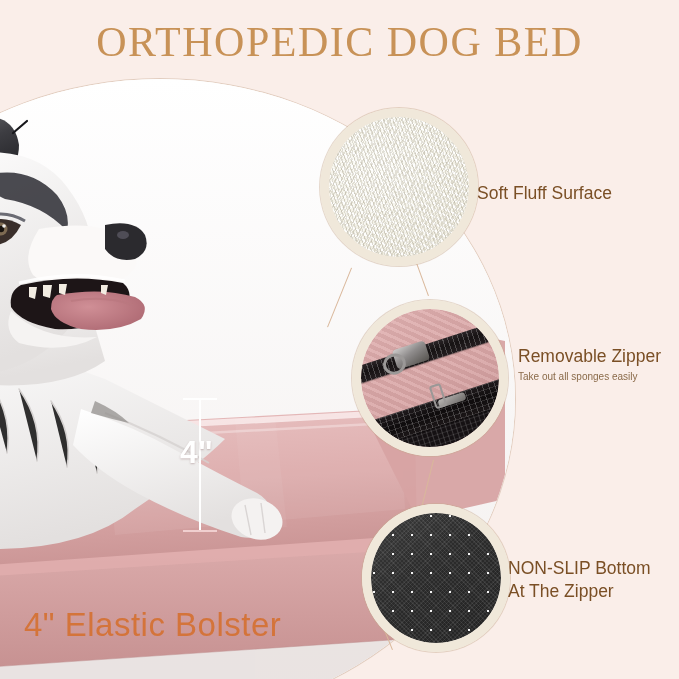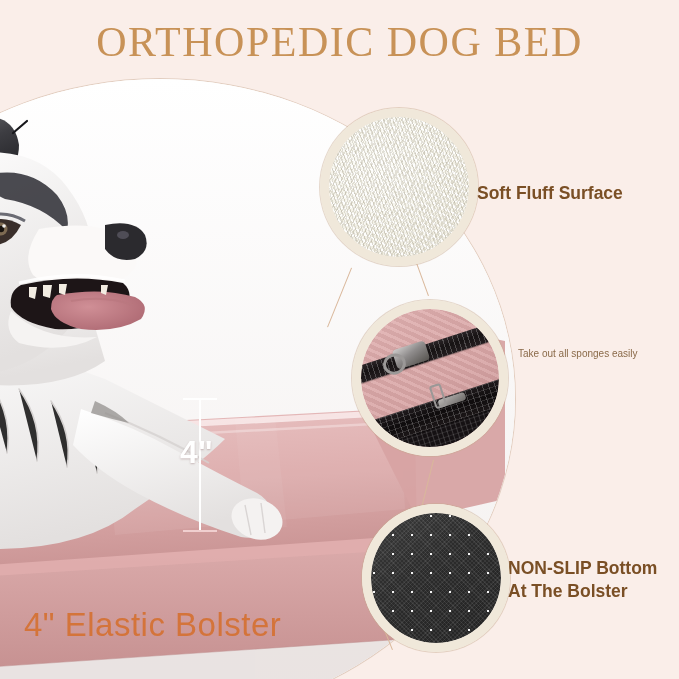--- a/index.html
+++ b/index.html
@@ -128,21 +128,21 @@
     background:
       radial-gradient(circle at 3px 3px, rgba(255,255,255,.95) 0.9px, rgba(0,0,0,0) 1.4px) 0 0/19px 19px,
       repeating-linear-gradient(45deg, rgba(255,255,255,.08) 0 1px, rgba(0,0,0,0) 1px 3px),
       repeating-linear-gradient(-45deg, rgba(255,255,255,.07) 0 1px, rgba(0,0,0,0) 1px 3px),
       linear-gradient(145deg,#3b3b3b 0%, #2c2c2c 40%, #232323 100%);
   }
 
   
   .label{position:absolute;}
   .label .head{
-    font-size:17.5px;font-weight:bold;color:#7a4f25;line-height:1.3;
+    font-size:17.5px;font-weight:normal;color:#7a4f25;line-height:1.3;
     white-space:nowrap;
   }
   .label .sub{
     font-size:10px;color:#8a6a49;line-height:1.32;margin-top:2px;
     max-width:160px;
   }
 
   
   .bolster{
     position:absolute;left:24px;top:606px;
@@ -381,33 +381,34 @@
       <div class="zip-track zip-a"></div>
       <div class="zip-mesh"></div>
       <div class="zip-track zip-b"></div>
       <div class="pull pull1"></div>
       <div class="pull pull2"></div>
     </div>
     <div class="ring"></div>
   </div>
 
   <div class="label" style="left:518px;top:345px;">
+    <div class="head">Removable Zipper</div>
     <div class="sub">Take out all sponges easily</div>
   </div>
 
   <div class="circle" style="left:362px;top:504px;width:148px;height:148px;">
     <div class="media">
       <div class="slip"></div>
     </div>
     <div class="ring"></div>
   </div>
 
   <div class="label" style="left:508px;top:557px;">
     <div class="head">NON-SLIP Bottom</div>
-    <div class="head">At The Bolster</div>
+    <div class="head">At The Zipper</div>
   </div>
 
   <div class="dim"></div>
   <div class="dim-text">4"</div>
 
   <div class="bolster">4" Elastic Bolster</div>
 
 </div>
 
 </body></html>

